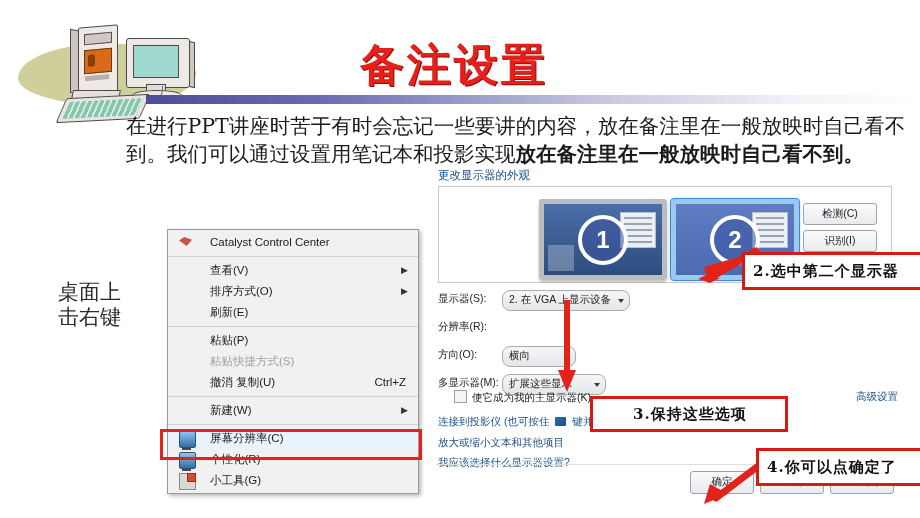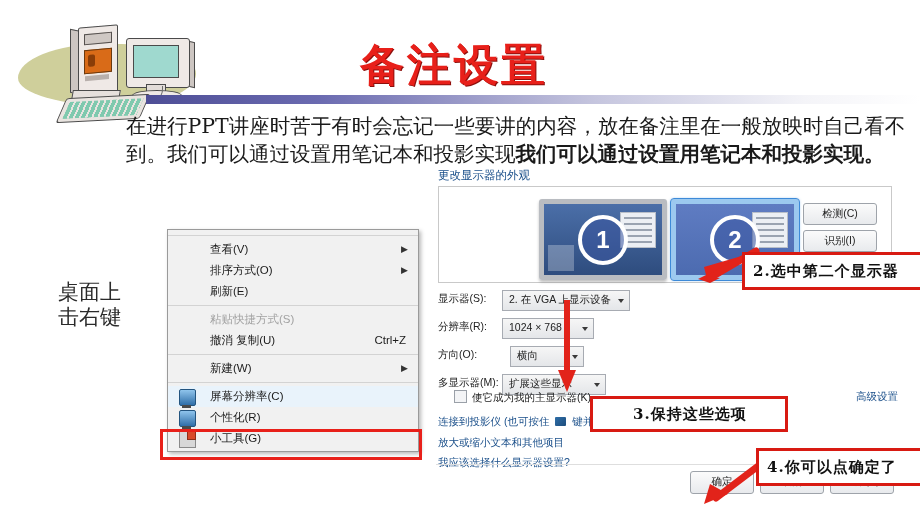--- a/index.html
+++ b/index.html
@@ -97,21 +97,21 @@
   .mon-doc i{display:block;height:2px;background:#9aa3b1;margin:4px 3px 0 3px;}
   .mon-tb{position:absolute;left:4px;bottom:4px;width:26px;height:26px;background:rgba(255,255,255,.28);}
   .btn-detect{position:absolute;left:364px;top:16px;}
   .btn-ident{position:absolute;left:364px;top:43px;}
   .winbtn{width:72px;height:20px;line-height:18px;text-align:center;font-size:10.5px;
     background:linear-gradient(#fbfbfb,#e8eaed);border:1px solid #9ea3aa;border-radius:3px;color:#222;}
 
   .frow{position:absolute;height:21px;}
   .flabel{position:absolute;left:2px;top:2px;font-size:10.5px;color:#222;text-align:center;}
   .fsel{position:absolute;height:19px;line-height:17px;background:linear-gradient(#f6f6f6,#e4e6e9);
-    border:1px solid #a7abb2;border-radius:0;font-size:10.5px;color:#222;padding:0 18px 0 6px;white-space:nowrap;}
+    border:1px solid #a7abb2;border-radius:8px;font-size:10.5px;color:#222;padding:0 18px 0 6px;white-space:nowrap;}
   .fsel:after{content:"";position:absolute;right:5px;top:8px;border-left:3.5px solid transparent;
     border-right:3.5px solid transparent;border-top:4px solid #3a3a3a;}
 
   .chkrow{position:absolute;left:18px;top:222px;font-size:10.5px;color:#222;}
   .chkbox{display:inline-block;width:11px;height:11px;border:1px solid #9aa0a8;background:#f3f4f6;
     vertical-align:-2px;margin-right:5px;}
   .advlink{position:absolute;right:30px;top:222px;font-size:10.5px;color:#1a4f8a;}
   .lnk{position:absolute;left:2px;font-size:10.5px;color:#1a4f8a;}
   .winflag{display:inline-block;width:11px;height:9px;vertical-align:-1px;margin:0 3px;
     background:linear-gradient(135deg,#2f6ea8,#1d4d7c);border-radius:1px;}
@@ -167,42 +167,49 @@
     <div class="cord"></div>
     <div class="kbd">
       <div class="keys"></div>
     </div>
   </div>
 
   <div class="title">备注设置</div>
   <div class="divider"></div>
 
   <div class="para">
-    <span>在进行PPT讲座时苦于有时会忘记一些要讲的内容，放在备注里在一般放映时自己看不到。我们可以通过设置用笔记本和投影实现</span><b>我们可以通过设置用笔记本和投影实现。</b>
+    <span>在进行PPT讲座时苦于有时会忘记一些要讲的内容，放在备注里在一般放映时自己看不到。我们可以通过设置用笔记本和投影实现</span><b>放在备注里在一般放映时自己看不到。</b>
   </div>
 
   <div class="left-callout">
     <div>桌面上</div>
     <div>击右键</div>
   </div>
 
   <div class="ctxmenu">
+    <div class="row">
+      <span class="ico-catalyst"></span>
+      <span>Catalyst Control Center</span>
+    </div>
     <div class="sep"></div>
     <div class="row">
       <span>查看(V)</span>
       <span class="arrow">▶</span>
     </div>
     <div class="row">
       <span>排序方式(O)</span>
       <span class="arrow">▶</span>
     </div>
     <div class="row">
       <span>刷新(E)</span>
     </div>
     <div class="sep"></div>
+    <div class="row">
+      <span>粘贴(P)</span>
+    </div>
     <div class="row dim">
       <span>粘贴快捷方式(S)</span>
     </div>
     <div class="row">
       <span>撤消 复制(U)</span>
       <span class="accel">Ctrl+Z</span>
     </div>
     <div class="sep"></div>
     <div class="row">
       <span>新建(W)</span>
@@ -252,25 +259,24 @@
       <div class="btn-detect winbtn">检测(C)</div>
       <div class="btn-ident winbtn">识别(I)</div>
     </div>
 
     <div class="frow" style="left:0;top:122px;width:460px;">
       <span class="flabel">显示器(S):</span>
       <span class="fsel" style="left:66px;top:0;">2. 在 VGA 上显示设备</span>
     </div>
     <div class="frow" style="left:0;top:150px;width:460px;">
       <span class="flabel">分辨率(R):</span>
-      <span class="fsel" style="left:66px;top:0;width:66px;">1024 × 768</span>
     </div>
     <div class="frow" style="left:0;top:178px;width:460px;">
       <span class="flabel">方向(O):</span>
-      <span class="fsel" style="left:74px;top:0;width:48px;">横向</span>
+      <span class="fsel" style="left:66px;top:0;width:48px;">横向</span>
     </div>
     <div class="frow" style="left:0;top:206px;width:460px;">
       <span class="flabel">多显示器(M):</span>
       <span class="fsel" style="left:66px;top:0;width:78px;">扩展这些显示</span>
     </div>
 
     <div class="chkrow">
       <span class="chkbox"></span><span>使它成为我的主显示器(K)</span>
     </div>
     <div class="advlink">高级设置</div>

